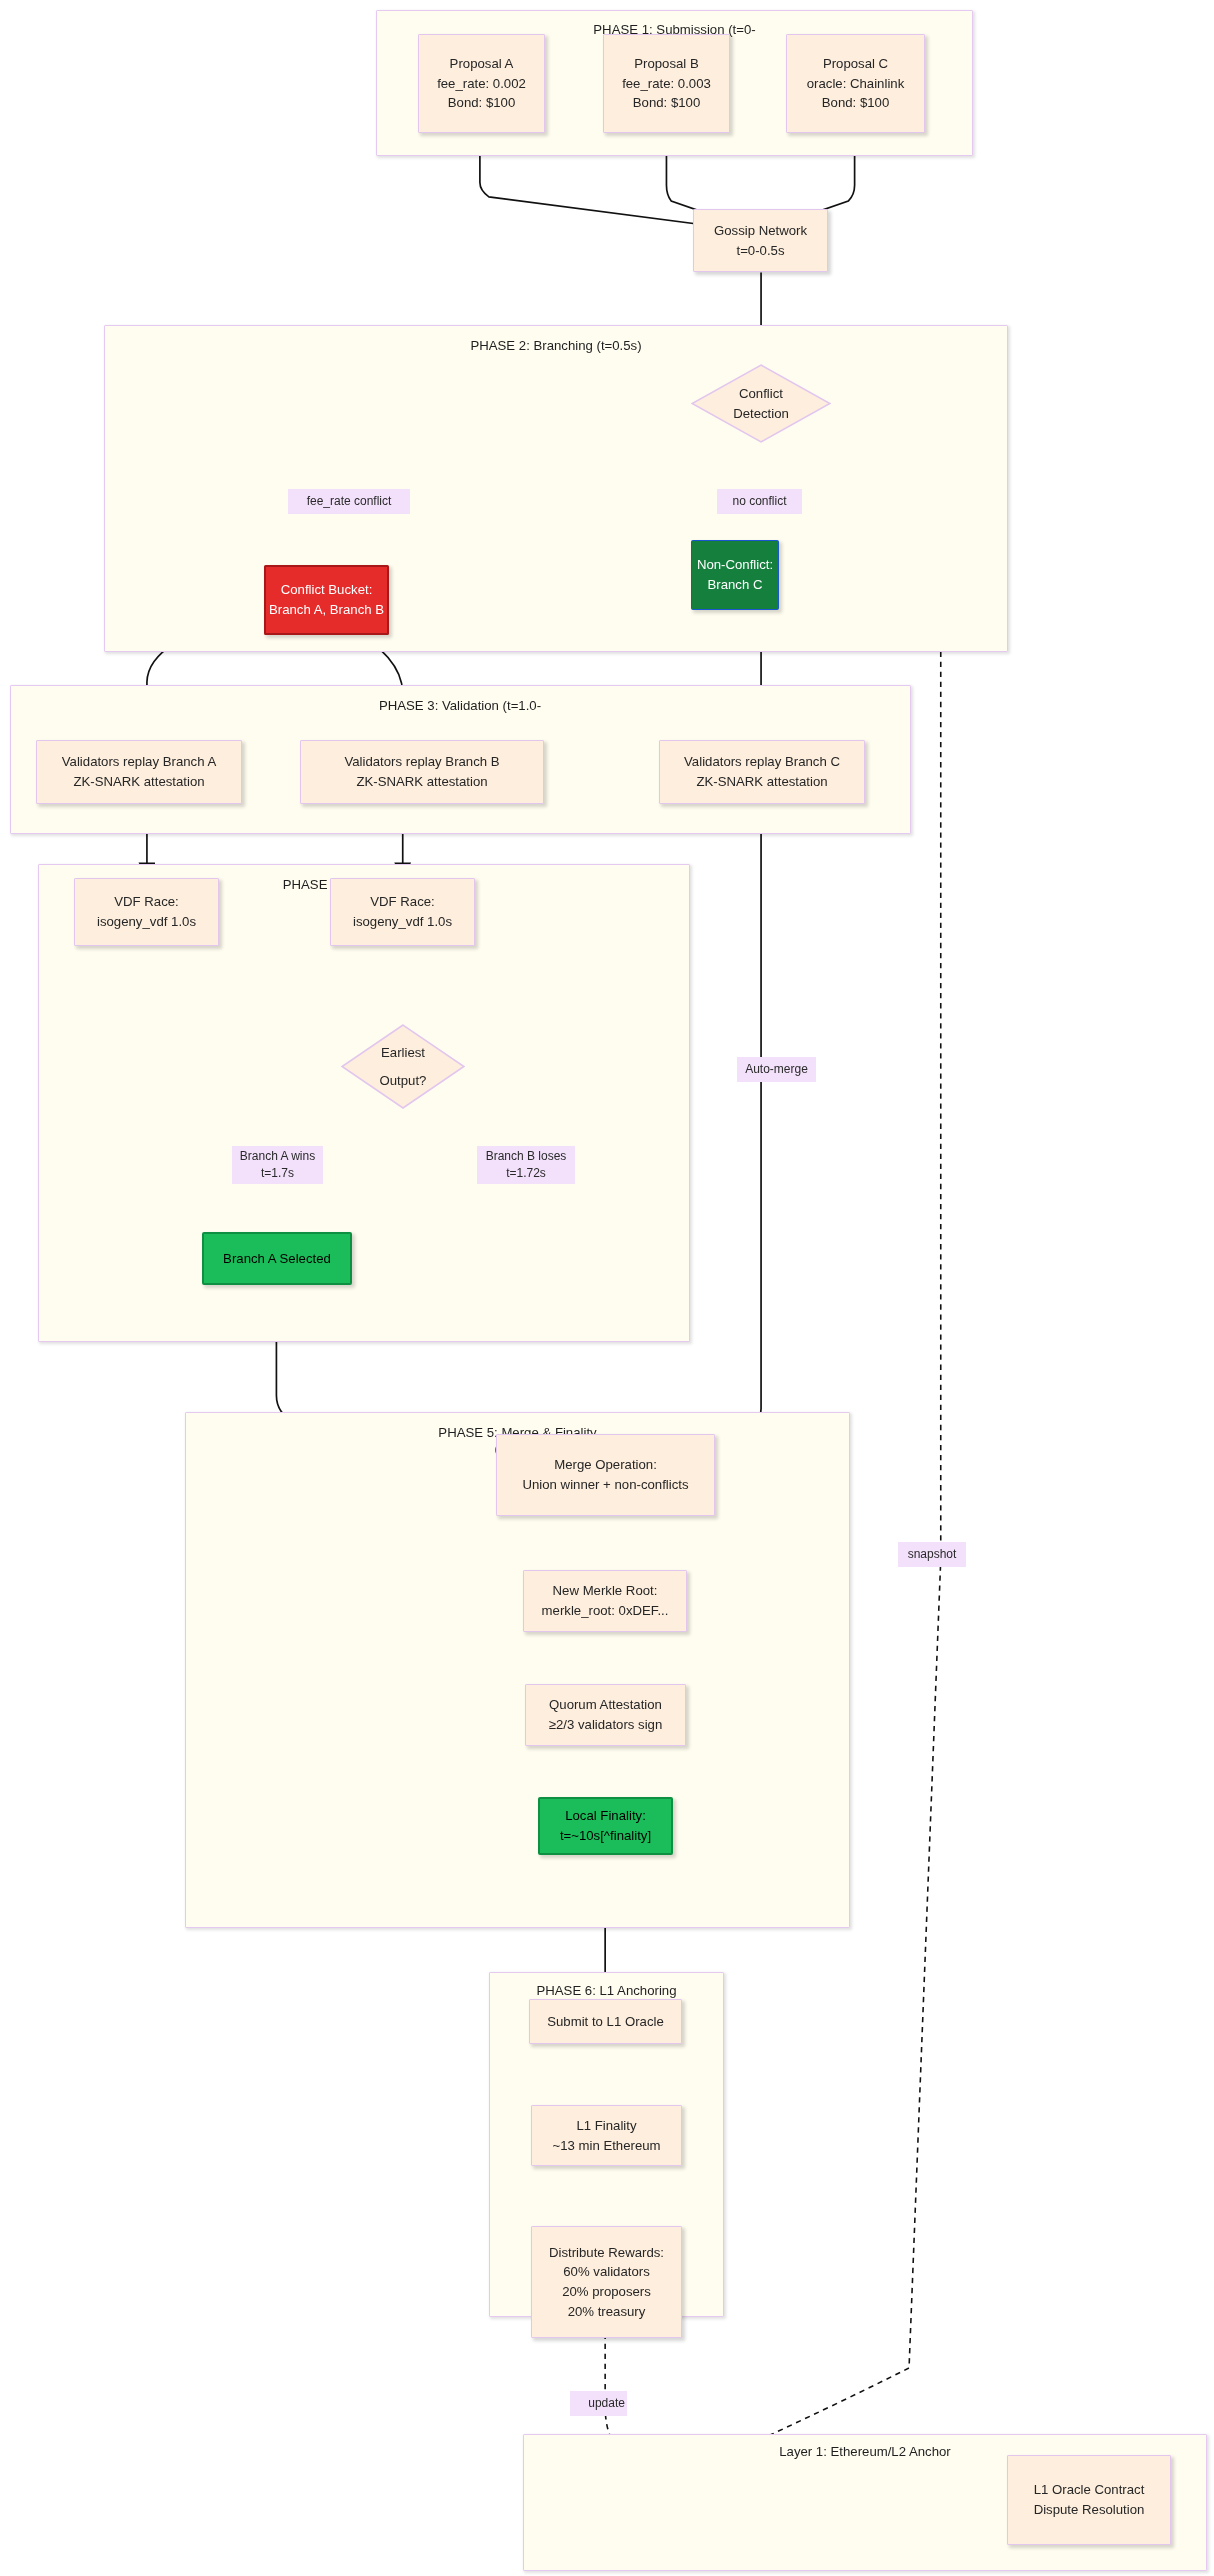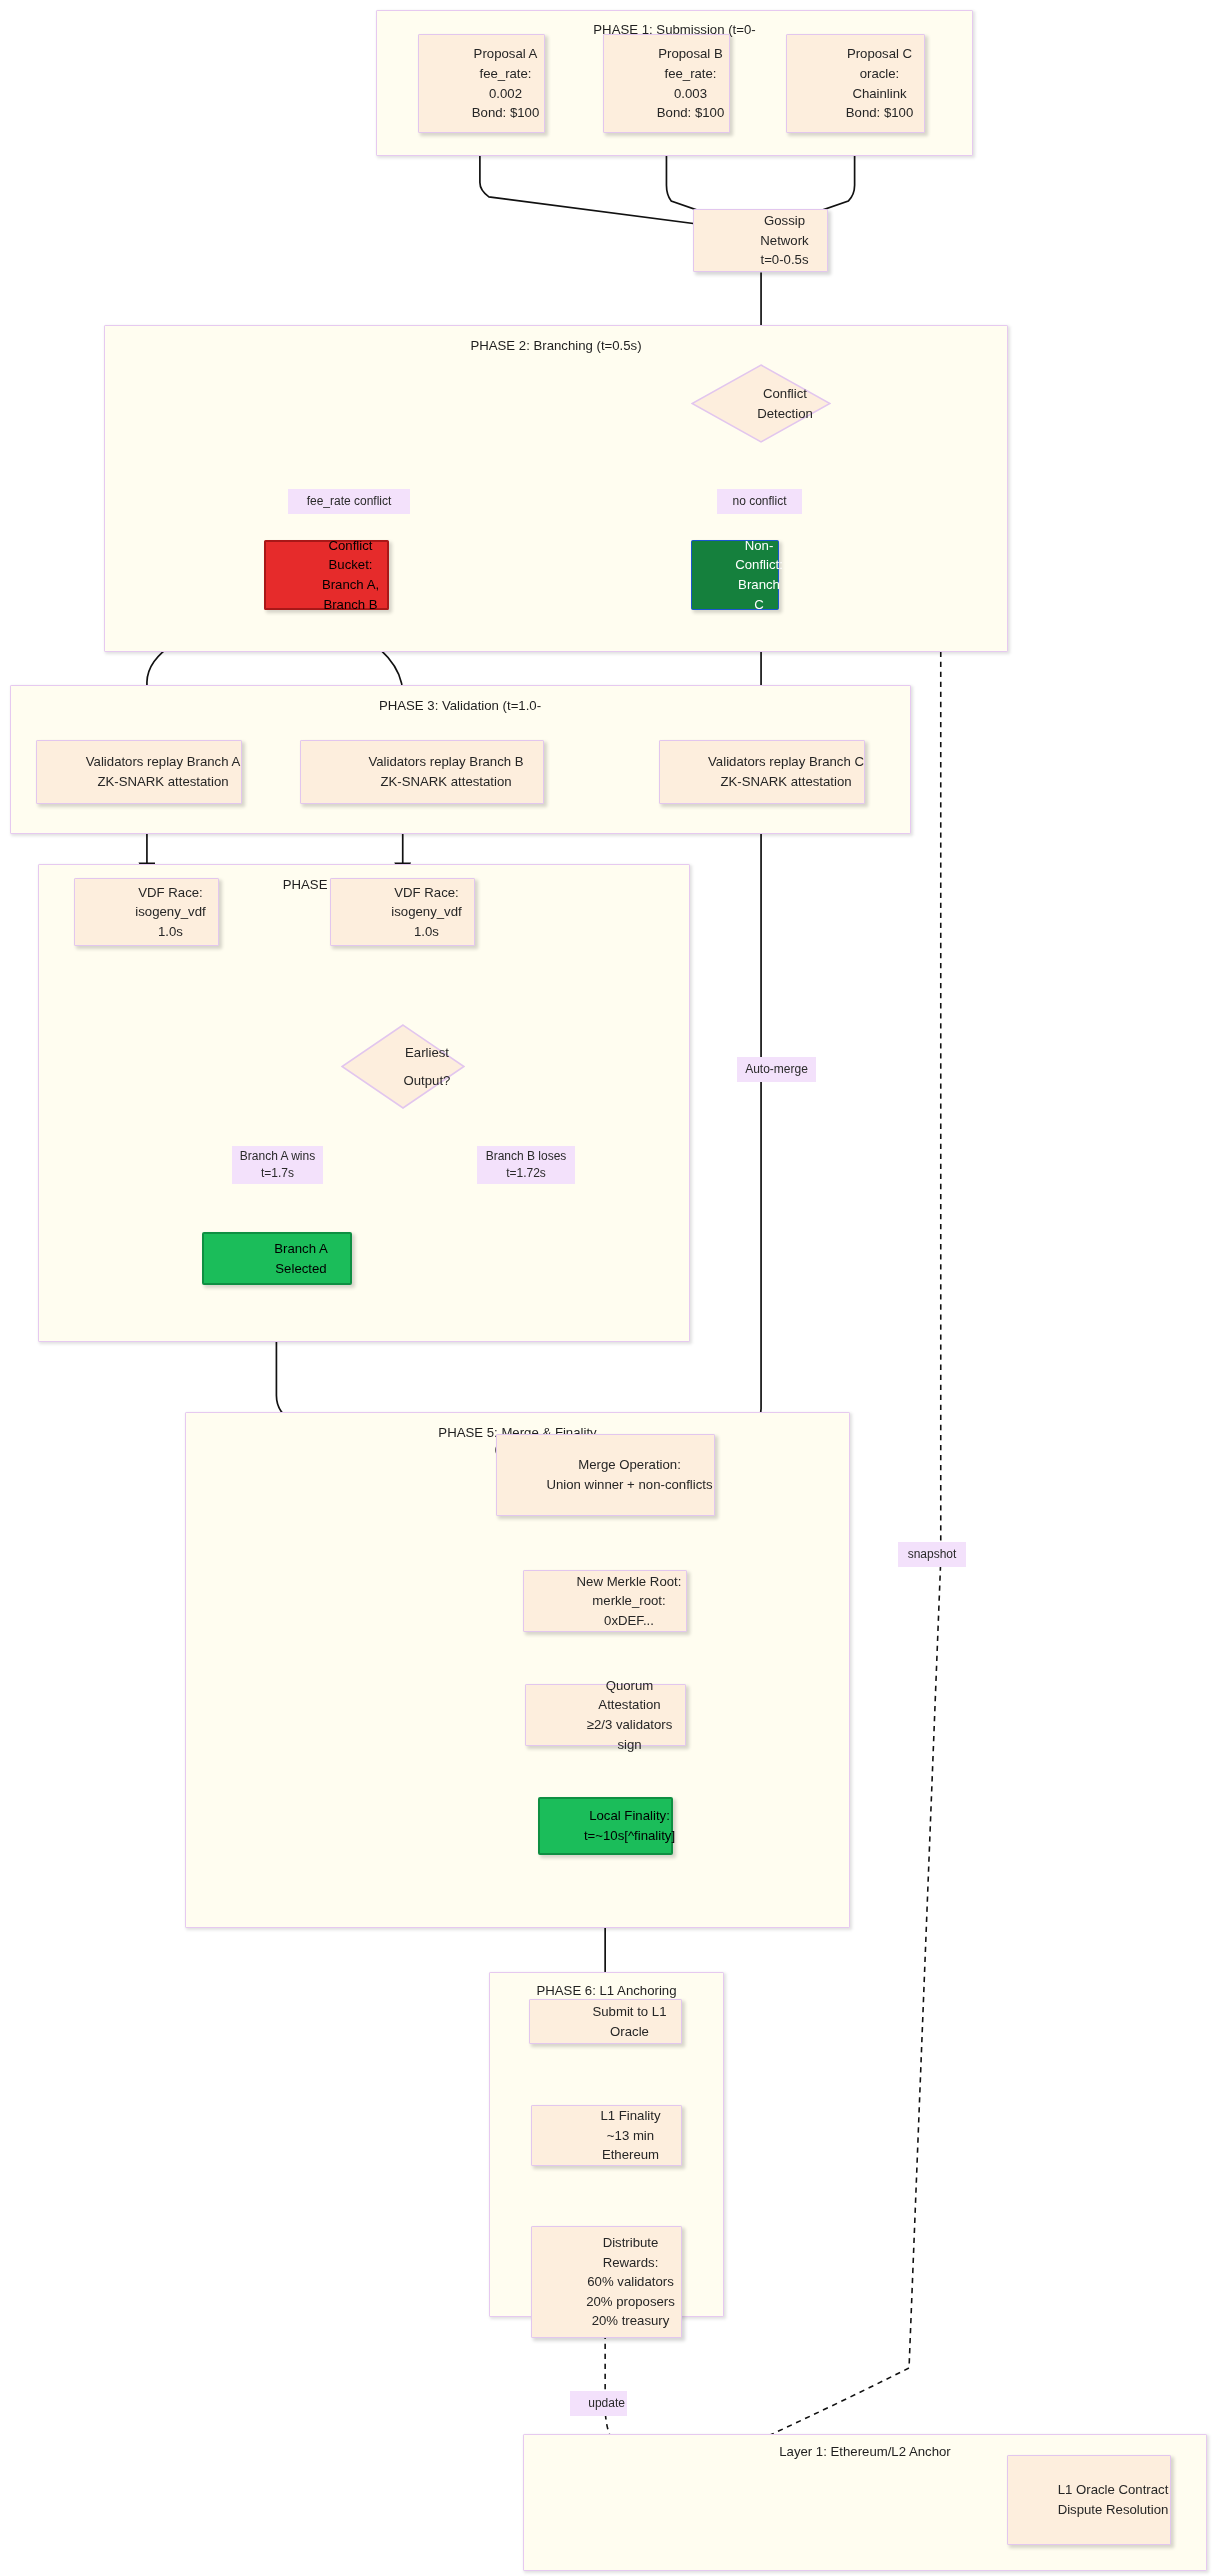--- a/index.html
+++ b/index.html
@@ -8,28 +8,28 @@
   svg.edges{position:absolute;left:0;top:0;width:1214px;height:2576px;pointer-events:none;}
 
   .cluster{position:absolute;background:#fffdf0;border:0.8px solid #e6c9f0;border-radius:1.1px;
            box-shadow:1.6px 1.6px 3.2px rgba(0,0,0,0.12);}
   .cluster-title{position:absolute;left:0;right:0;text-align:center;color:#1f1f1f;
                  font-size:13.2px;line-height:1.28;white-space:pre-line;}
 
   .node{position:absolute;box-sizing:border-box;display:flex;flex-direction:column;
         align-items:center;justify-content:center;text-align:center;
         background:#fdeedd;border:0.8px solid #e2c6ee;border-radius:1.1px;color:#262626;
-        font-size:13.2px;line-height:1.48;box-shadow:2.1px 2.1px 3.7px rgba(0,0,0,0.16);padding-left:48px;}
+        font-size:13.2px;line-height:1.48;box-shadow:2.1px 2.1px 3.7px rgba(0,0,0,0.16);}
   .node span{display:block;}
 
   .node.decision{background:transparent;border:none;box-shadow:none;}
   .node.decision .dia{position:absolute;left:0;top:0;width:100%;height:100%;}
   .node.decision .dtext{position:relative;z-index:2;}
 
-  .node.danger{background:#e62b2b;border:2.1px solid #a81818;color:#000000;border-radius:1.6px;}
+  .node.danger{background:#e62b2b;border:2.1px solid #a81818;color:#ffffff;border-radius:1.6px;margin-top:25px;}
   .node.info{background:#15803d;border:1.6px solid #1a56cf;color:#ffffff;border-radius:1.6px;}
   .node.success{background:#1bbd5a;border:2.1px solid #0f8f42;color:#000000;border-radius:2px;}
 
   .edge-label{position:absolute;background:#f3e1fb;color:#2a2a2a;font-size:12px;
               line-height:1.42;text-align:center;padding:1.1px 2.1px;box-sizing:border-box;
               white-space:pre-line;}
 </style>
 </head>
 <body>
 

